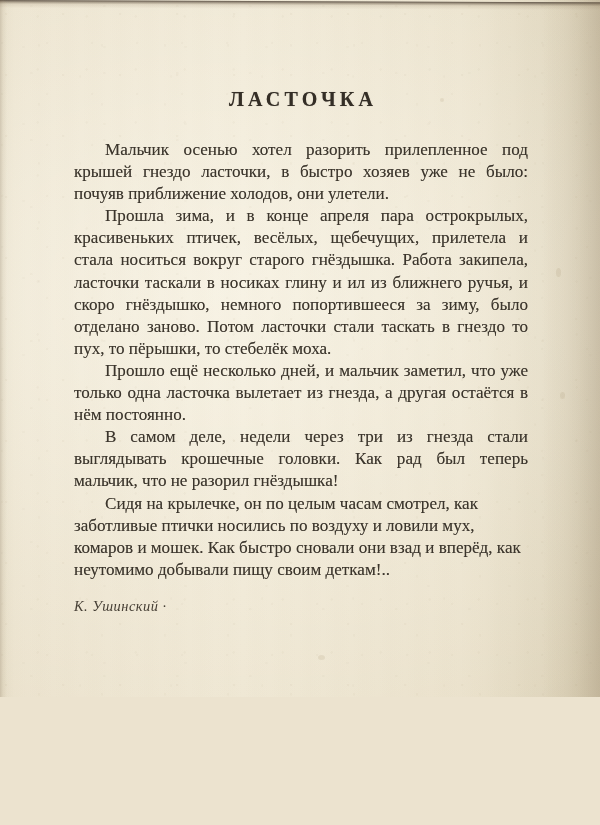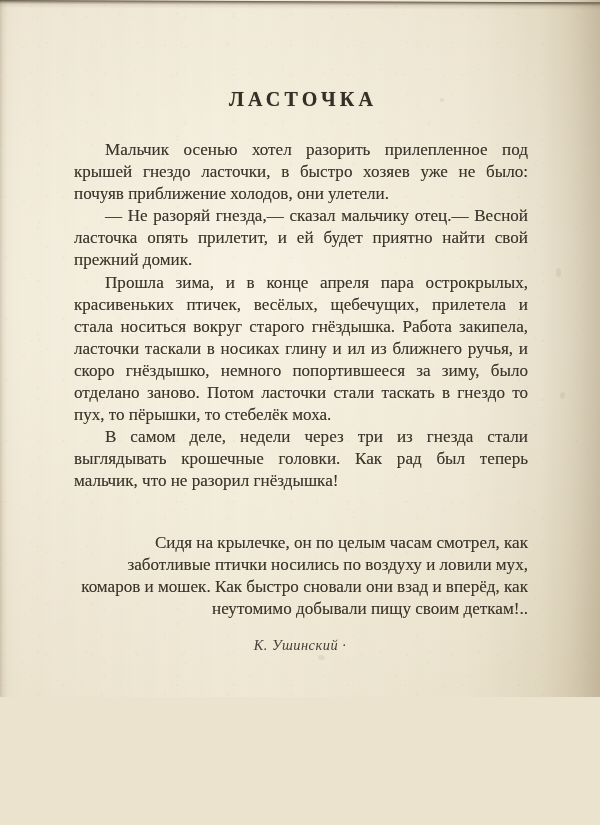--- a/index.html
+++ b/index.html
@@ -132,29 +132,28 @@
     text-justify: inter-word;
     color: #3b352c;
     text-shadow: 0 0 0.55px rgba(59,53,44,0.45);
   }
 
   .body-text p {
     margin: 0;
     text-indent: 31px;
   }
   .body-text p:last-child {
-    text-align: right;
-    margin-top: 39px;
+    text-align: left;
   }
 
   .signature {
     margin-top: 17px;
     font-size: 14.4px;
     font-style: italic;
-    text-align: center;
+    text-align: left;
     padding-right: 2px;
     letter-spacing: 0.5px;
     color: #453e34;
   }
 
   .folio {
     position: absolute;
     left: 0;
     top: 733px;
     width: 600px;
@@ -184,22 +183,22 @@
   <div class="spot" style="left:556px; top:268px; width:5px; height:9px;"></div>
   <div class="spot" style="left:560px; top:392px; width:5px; height:7px;"></div>
   <div class="spot" style="left:440px; top:98px; width:4px; height:4px;"></div>
 
   <div class="content">
 
     <h1 class="title">ЛАСТОЧКА</h1>
 
     <div class="body-text">
       <p>Мальчик осенью хотел разорить прилепленное под крышей гнездо ласточки, в быстро хозяев уже не было: почуяв приближение холодов, они улетели.</p>
-      <p>— Не разоряй гнезда,— сказал мальчику отец.— Весной ласточка опять прилетит, и ей будет приятно найти свой прежний домик.</p>
       <p>Прошла зима, и в конце апреля пара острокрылых, красивеньких птичек, весёлых, щебечущих, прилетела и стала носиться вокруг старого гнёздышка. Работа закипела, ласточки таскали в носиках глину и ил из ближнего ручья, и скоро гнёздышко, немного попортившееся за зиму, было отделано заново. Потом ласточки стали таскать в гнездо то пух, то пёрышки, то стебелёк моха.</p>
+      <p>Прошло ещё несколько дней, и мальчик заметил, что уже только одна ласточка вылетает из гнезда, а другая остаётся в нём постоянно.</p>
       <p>В самом деле, недели через три из гнезда стали выглядывать крошечные головки. Как рад был теперь мальчик, что не разорил гнёздышка!</p>
       <p>Сидя на крылечке, он по целым часам смотрел, как заботливые птички носились по воздуху и ловили мух, комаров и мошек. Как быстро сновали они взад и вперёд, как неутомимо добывали пищу своим деткам!..</p>
     </div>
 
     <div class="signature">К. Ушинский ·</div>
   </div>
 
   <div class="folio">12</div>
 
   <div class="top-edge"></div>

